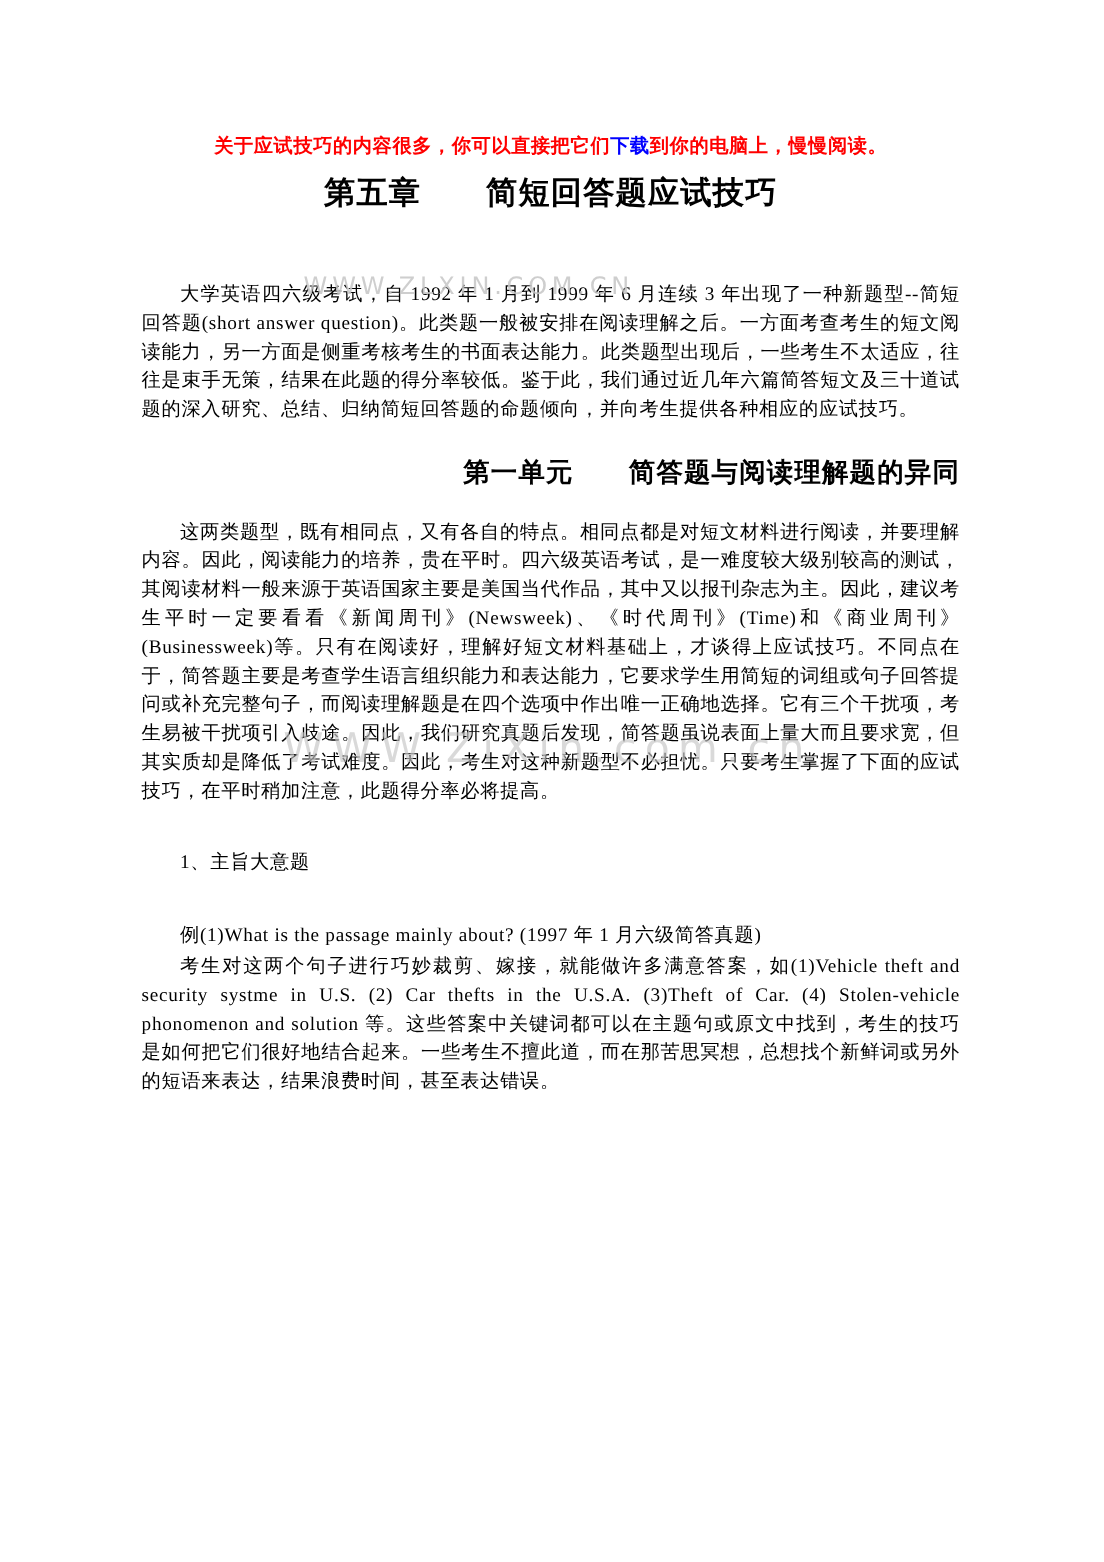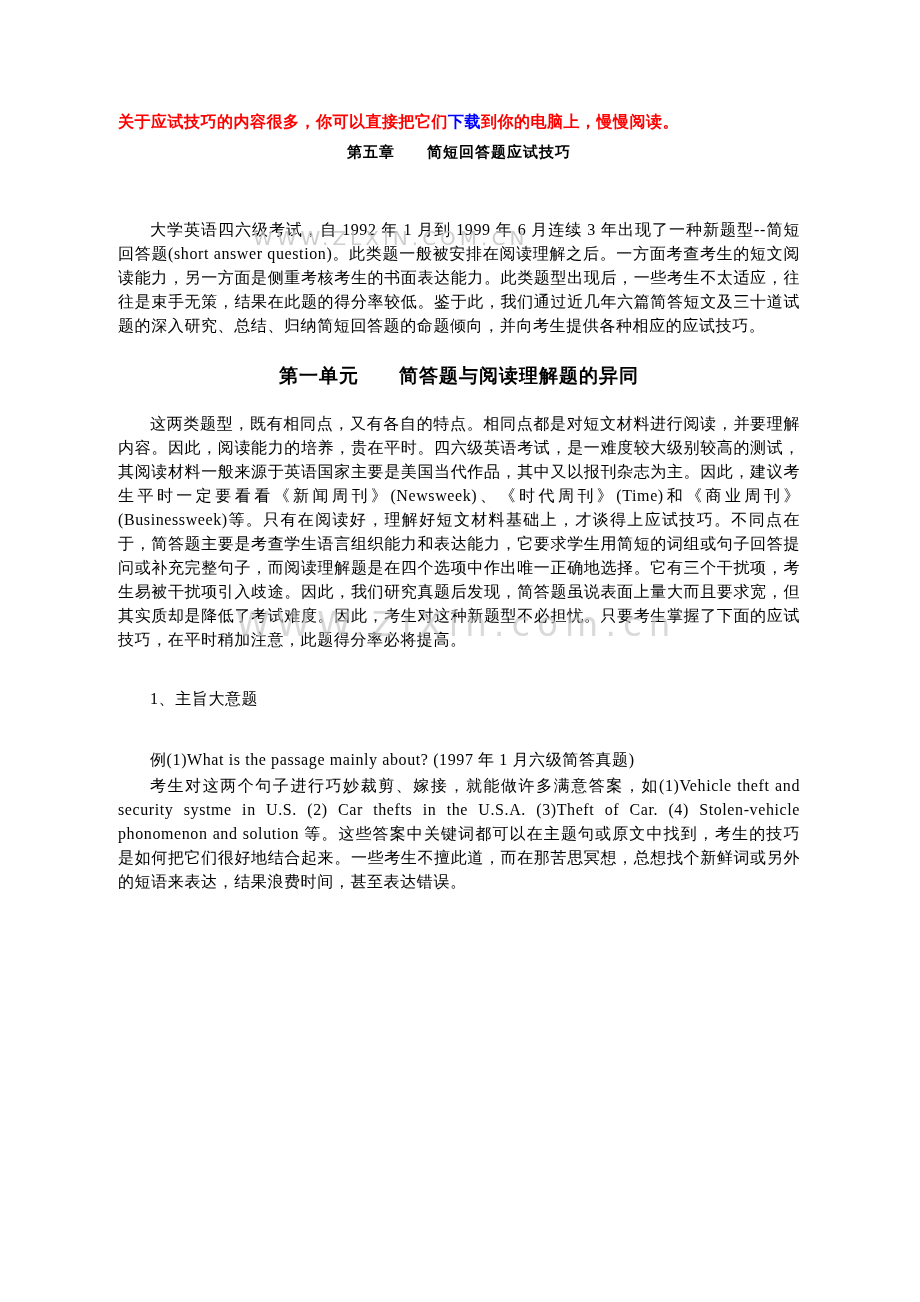--- a/index.html
+++ b/index.html
@@ -7,51 +7,52 @@
   .page {
     width: 920px;
     min-height: 1302px;
     background: #ffffff;
     position: relative;
     padding: 112px 120px 90px 118px;
     color: #000000;
     font-family: "Liberation Serif", "DejaVu Serif", serif;
   }
   .notice {
+    text-align: center;
     font-size: 16px;
     font-weight: 600;
     color: #ff0000;
     letter-spacing: 0.5px;
     margin-bottom: 10px;
     white-space: nowrap;
   }
   .notice a {
     color: #0000ff;
     font-weight: 700;
     text-decoration: none;
     cursor: pointer;
   }
   .chapter-title {
     text-align: center;
-    font-size: 15px;
+    font-size: 26px;
     font-weight: 700;
     font-family: "Liberation Sans", "DejaVu Sans", sans-serif;
     letter-spacing: 1px;
   }
   .para {
     font-size: 16px;
     line-height: 24px;
     text-align: justify;
     text-indent: 2em;
     letter-spacing: 0.6px;
   }
   .first-para { margin-top: 56px; }
   .unit-title {
-    text-align: center;
-    font-size: 19px;
+    text-align: right;
+    font-size: 22px;
     font-weight: 700;
     font-family: "Liberation Sans", "DejaVu Sans", sans-serif;
     letter-spacing: 1px;
   }
   .unit1-title { margin: 25px 0 23px; }
   .unit2-title { margin: 44px 0 24px; }
   .subhead {
     font-size: 16px;
     line-height: 29px;
     text-indent: 2em;

